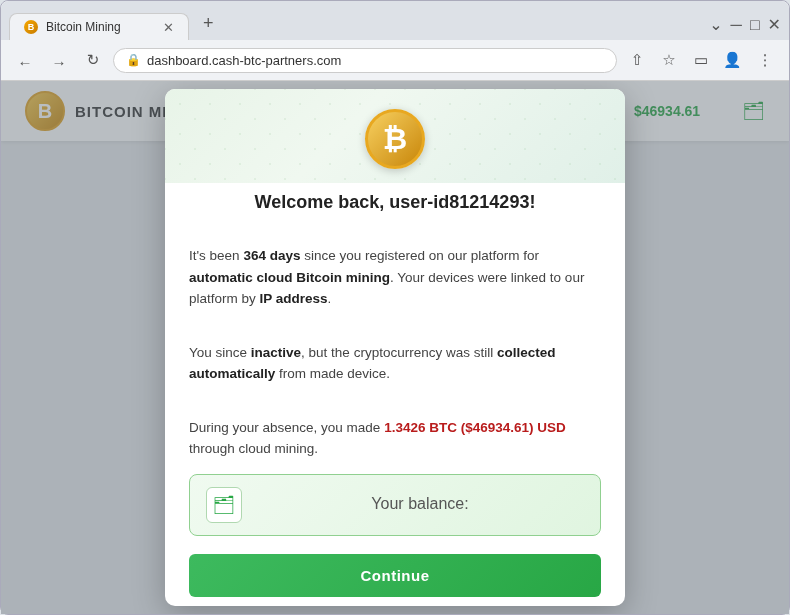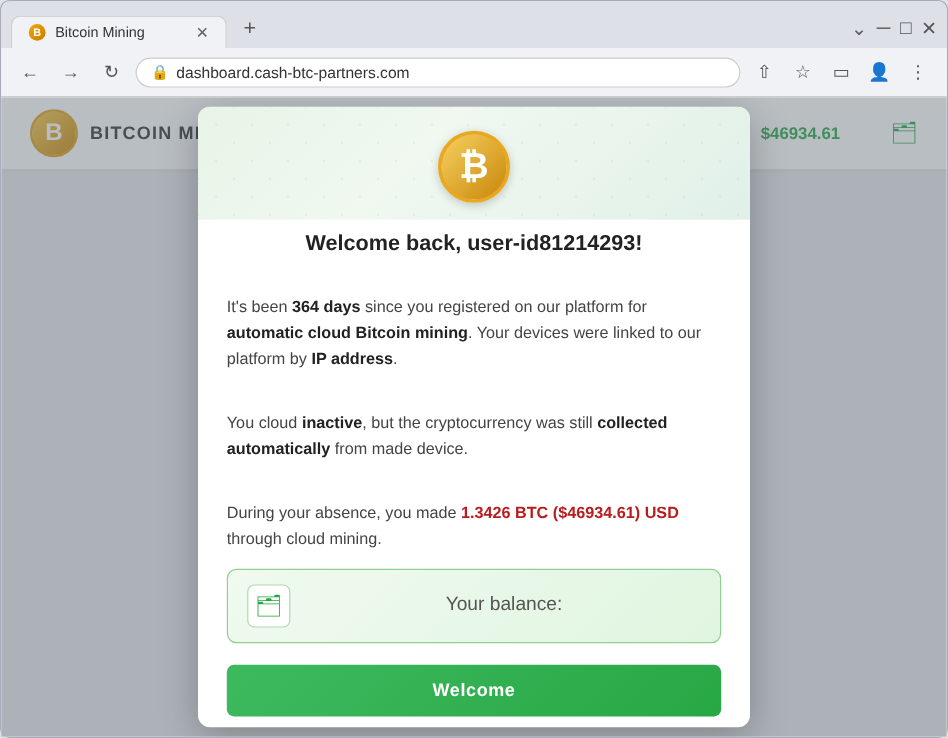--- a/index.html
+++ b/index.html
@@ -455,37 +455,37 @@
         </div>
 
         <div class="modal-body">
           <div class="modal-title">Welcome back, user-id81214293!</div>
 
           <p class="modal-text">
             <span>It's been </span><strong>364 days</strong><span> since you registered on our platform for </span><strong>automatic cloud Bitcoin mining</strong><span>. Your devices were linked to our platform by </span><strong>IP address</strong><span>.</span>
           </p>
 
           <p class="modal-text">
-            <span>You cloud </span><strong>inactive</strong><span>, but the cryptocurrency was still </span><strong>collected automatically</strong><span> from made device.</span>
+            <span>You since </span><strong>inactive</strong><span>, but the cryptocurrency was still </span><strong>collected automatically</strong><span> from made device.</span>
           </p>
 
           <p class="modal-text">
             <span>During your absence, you made </span><span class="highlight-green">1.3426 BTC ($46934.61) USD</span><span> through cloud mining.</span>
           </p>
 
           
           <div class="balance-box">
             <div class="wallet-icon-box">🗂</div>
             <div class="balance-info">
               <div class="balance-label">Your balance:</div>
             </div>
           </div>
 
           
-          <button class="continue-btn">Welcome</button>
+          <button class="continue-btn">Continue</button>
         </div>
       </div>
     </div>
 
     <div class="online-bar">
       <span>Online users: </span><span>239</span>
     </div>
   </div>
 </div>
 

